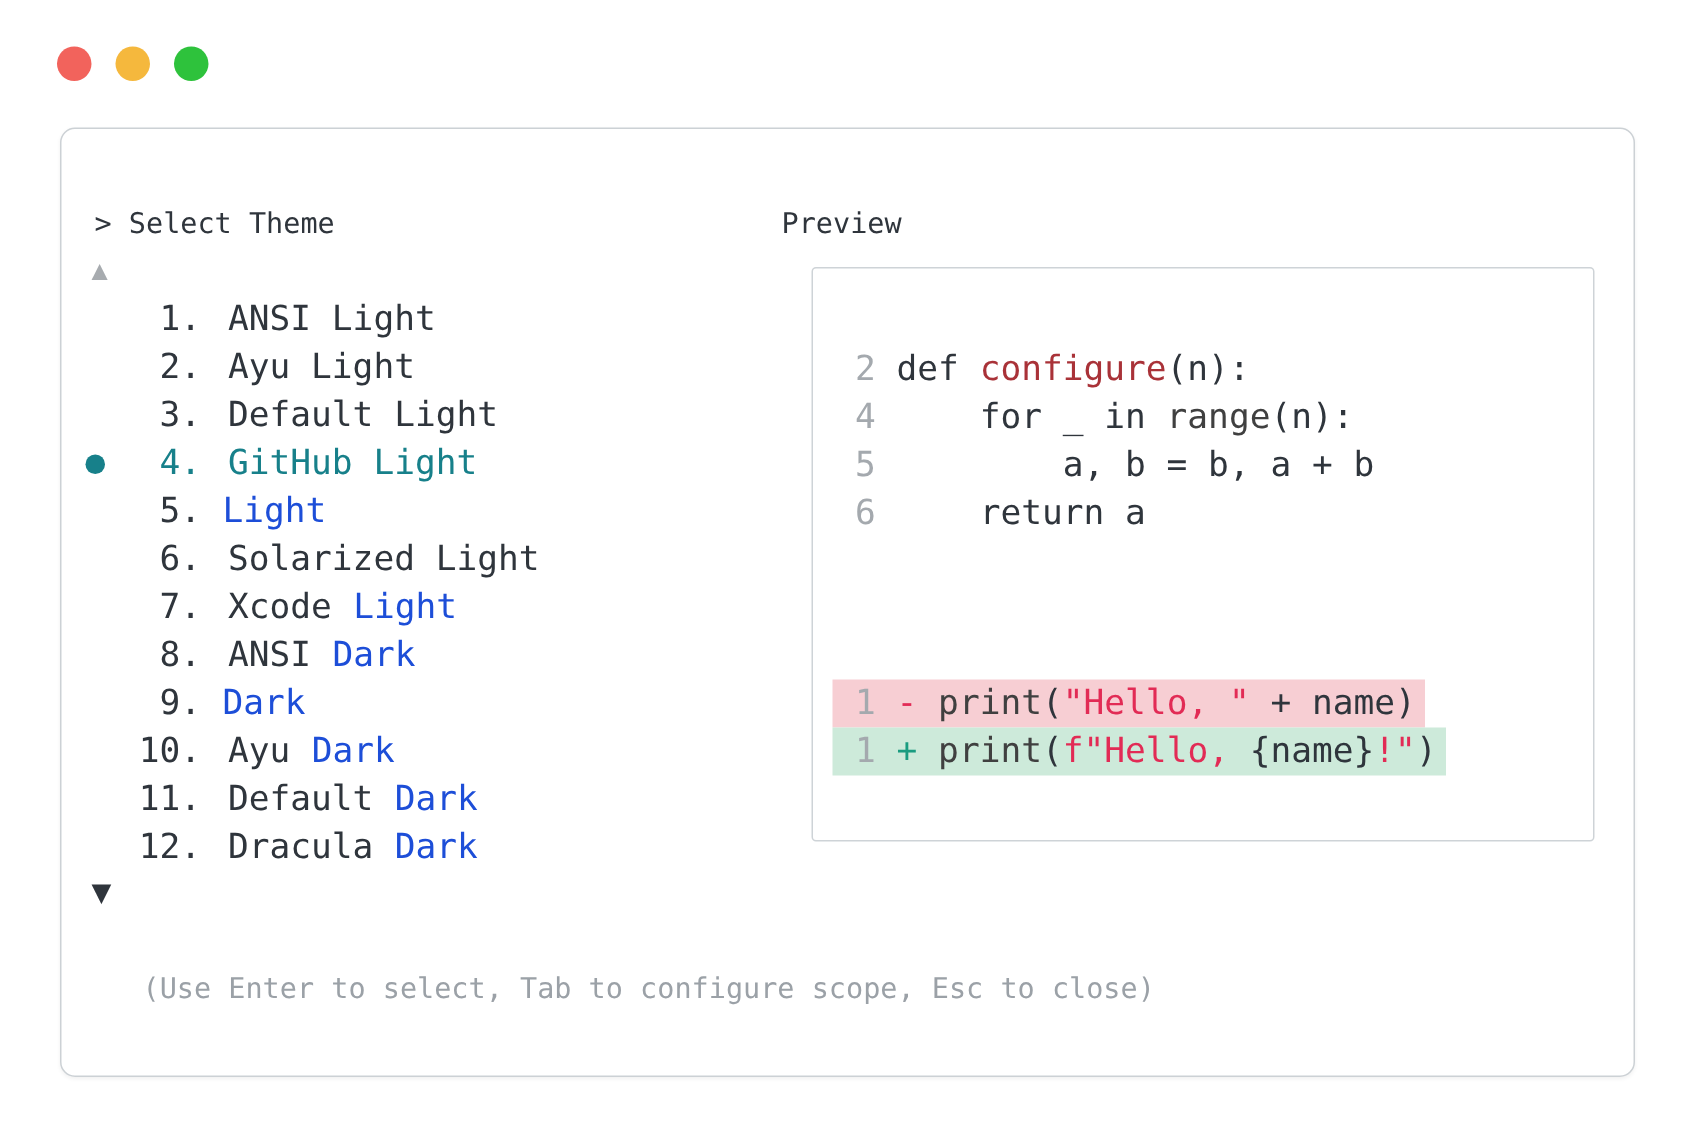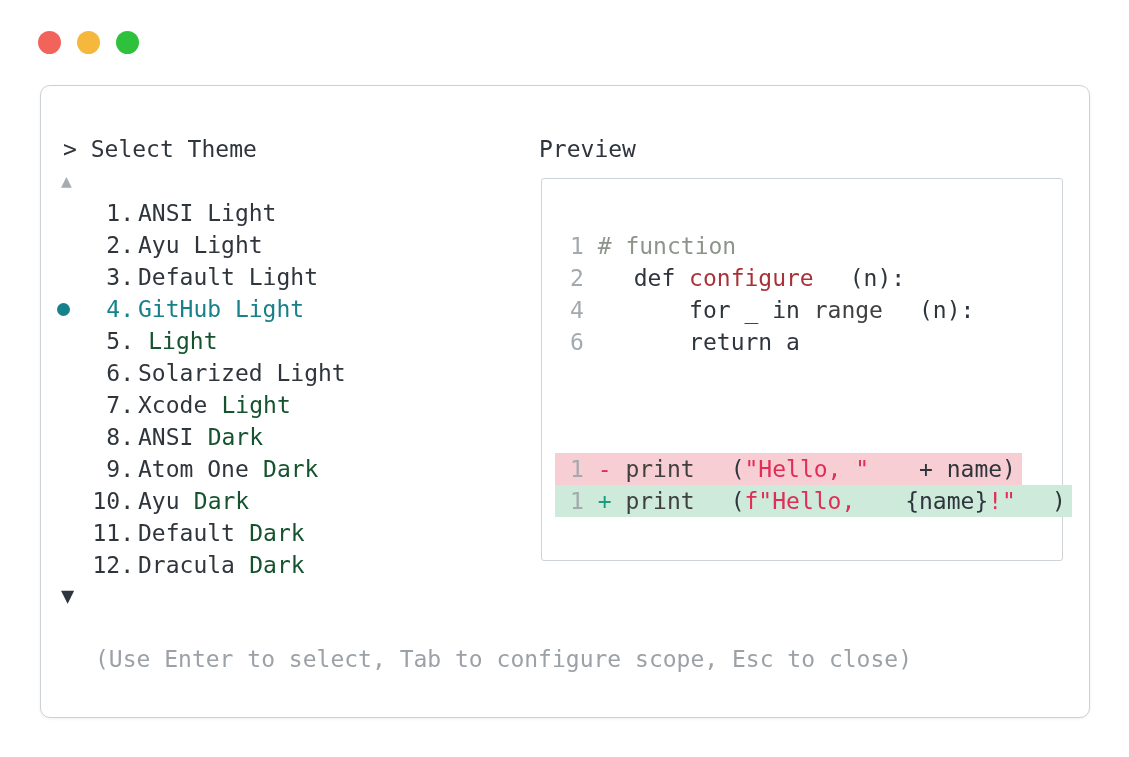--- a/index.html
+++ b/index.html
@@ -12,54 +12,54 @@
   .dot { width:23px; height:23px; border-radius:50%; }
   .dot.red    { background:#f2635c; }
   .dot.yellow { background:#f5b83d; }
   .dot.green  { background:#2ec23c; }
 
   
   .panel { position:absolute; left:40px; top:85px; width:1050px; height:633px;
            background:#fff; border:1.5px solid #ccd1d5; border-radius:10px;
            box-shadow:0 1px 3px rgba(0,0,0,0.06); }
 
-  .mono-line { position:absolute; font-size:23px; line-height:32px; white-space:pre; }
+  .mono-line { position:absolute; font-size:19px; line-height:32px; white-space:pre; }
   .prompt   { left:22px;  top:47px;  color:#2f353c; }
-  .pv-title { left:498px; top:47px;  color:#2f353c; }
+  .pv-title { left:480px; top:47px;  color:#2f353c; }
   .footer   { left:22px;  top:557px; color:#9ba1a7;margin-left:32px; }
 
   .arrow-up   { left:20px; top:79px;  font-size:18px; line-height:32px; color:#a7abaf; }
   .arrow-down { left:20px; top:494px; font-size:22px; line-height:32px; color:#2f353c; }
 
   
   .theme-list { position:absolute; left:0; top:111px; width:490px; }
   .row { display:flex; align-items:center; height:32px; padding-left:16px;
          font-size:23px; line-height:32px; }
   .bullet { flex:none; width:13px; height:13px; border-radius:50%; margin-right:17px; background:transparent; }
   .row.selected .bullet { background:#17808a; }
   .num { flex:none; width:47px; text-align:right; color:#2f353c; }
-  .label { margin-left:4px; color:#2f353c; white-space:pre; }
-  .suffix { margin-left:0.62em; color:#14532d; white-space:pre; }
+  .label { margin-left:18px; color:#2f353c; white-space:pre; }
+  .suffix { margin-left:0.62em; color:#1d4ed8; white-space:pre; }
   .row.selected .num, .row.selected .label { color:#17808a; }
 
   
   .preview-box { position:absolute; left:500px; top:92px; width:522px; height:383px;
                  background:#fff; border:1.5px solid #ced3d7; border-radius:3px; }
   .code { position:absolute; left:28px; top:51px; font-size:23px; line-height:32px; }
   .code-line { white-space:pre; height:32px; }
   .ln { color:#a4a9ae; margin-right:1ch; }
 
   .diff { position:absolute; left:13px; top:274px; font-size:23px; line-height:32px; }
   .diff-line { white-space:pre; height:32px; width:fit-content; padding:0 6px 0 15px; }
   .diff-line .ln { margin-right:0; }
   .diff-line.del { background:#f7ced3; }
   .diff-line.ins { background:#cdeada; }
 
   
-  .tk-plain    { color:#2f353c;margin-left:36px; }
+  .tk-plain    { color:#2f353c; }
   .tk-comment  { color:#8d9489; }
   .tk-func     { color:#a93238; }
   .tk-num      { color:#0e7d8c; }
   .tk-blue     { color:#404040; }
   .tk-str      { color:#e22b55; }
   .tk-sign-del { color:#e22b55; }
   .tk-sign-ins { color:#1a9c80; }
 </style>
 </head>
 <body>
@@ -121,21 +121,20 @@
     </div>
     <div class="row">
       <span class="bullet"></span>
       <span class="num">8.</span>
       <span class="label">ANSI</span>
       <span class="suffix">Dark</span>
     </div>
     <div class="row">
       <span class="bullet"></span>
       <span class="num">9.</span>
-      <span class="label">Atom One</span>
       <span class="suffix">Dark</span>
     </div>
     <div class="row">
       <span class="bullet"></span>
       <span class="num">10.</span>
       <span class="label">Ayu</span>
       <span class="suffix">Dark</span>
     </div>
     <div class="row">
       <span class="bullet"></span>
@@ -148,23 +147,23 @@
       <span class="num">12.</span>
       <span class="label">Dracula</span>
       <span class="suffix">Dark</span>
     </div>
   </div>
 
   <div class="abs arrow-down">▼</div>
 
   <div class="preview-box">
     <div class="code">
-      <div class="code-line"><span class="ln">1</span><span class="tk-comment"># function</span></div>
       <div class="code-line"><span class="ln">2</span><span class="tk-plain">def </span><span class="tk-func">configure</span><span class="tk-plain">(n):</span></div>
       <div class="code-line"><span class="ln">4</span><span class="tk-plain">    for _ in </span><span class="tk-blue">range</span><span class="tk-plain">(n):</span></div>
+      <div class="code-line"><span class="ln">5</span><span class="tk-plain">        a, b = b, a + b</span></div>
       <div class="code-line"><span class="ln">6</span><span class="tk-plain">    return a</span></div>
     </div>
 
     <div class="diff">
       <div class="diff-line del"><span class="ln">1</span><span class="tk-sign-del"> - </span><span class="tk-blue">print</span><span class="tk-plain">(</span><span class="tk-str">"Hello, "</span><span class="tk-plain"> + name)</span></div>
       <div class="diff-line ins"><span class="ln">1</span><span class="tk-sign-ins"> + </span><span class="tk-blue">print</span><span class="tk-plain">(</span><span class="tk-str">f"Hello, </span><span class="tk-plain">{name}</span><span class="tk-str">!"</span><span class="tk-plain">)</span></div>
     </div>
   </div>
 
   <div class="mono-line footer">(Use Enter to select, Tab to configure scope, Esc to close)</div>

